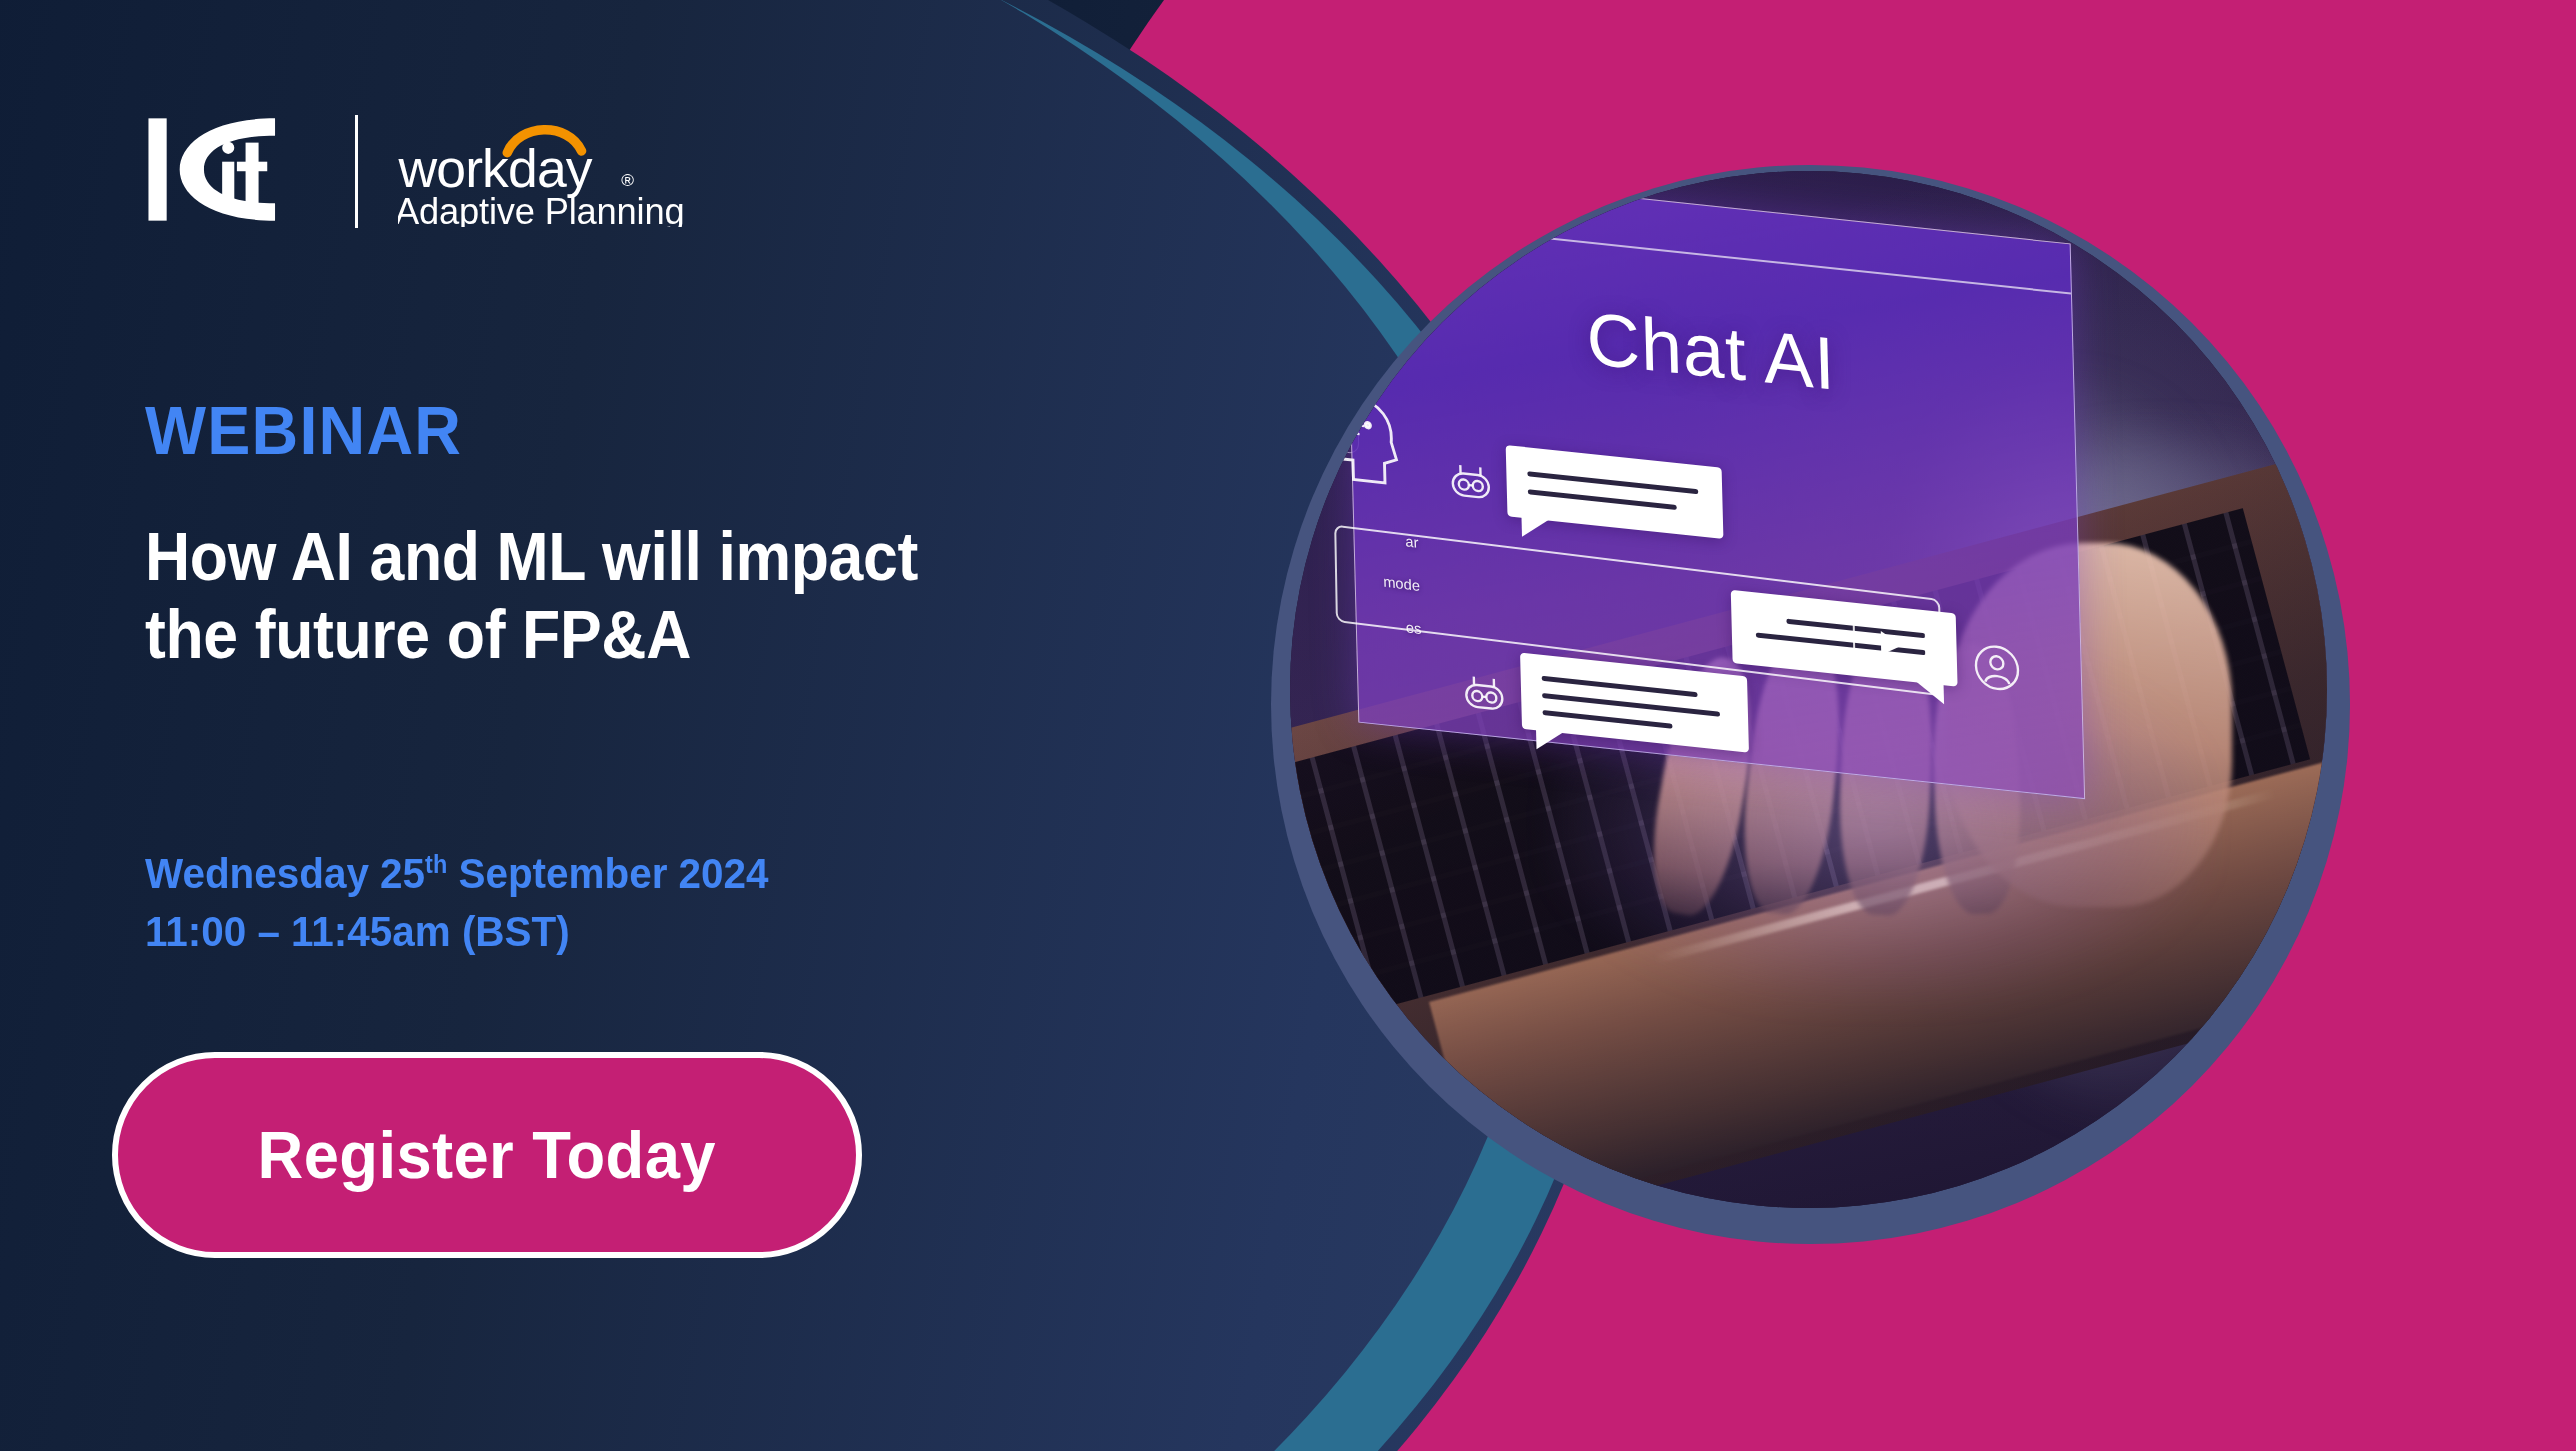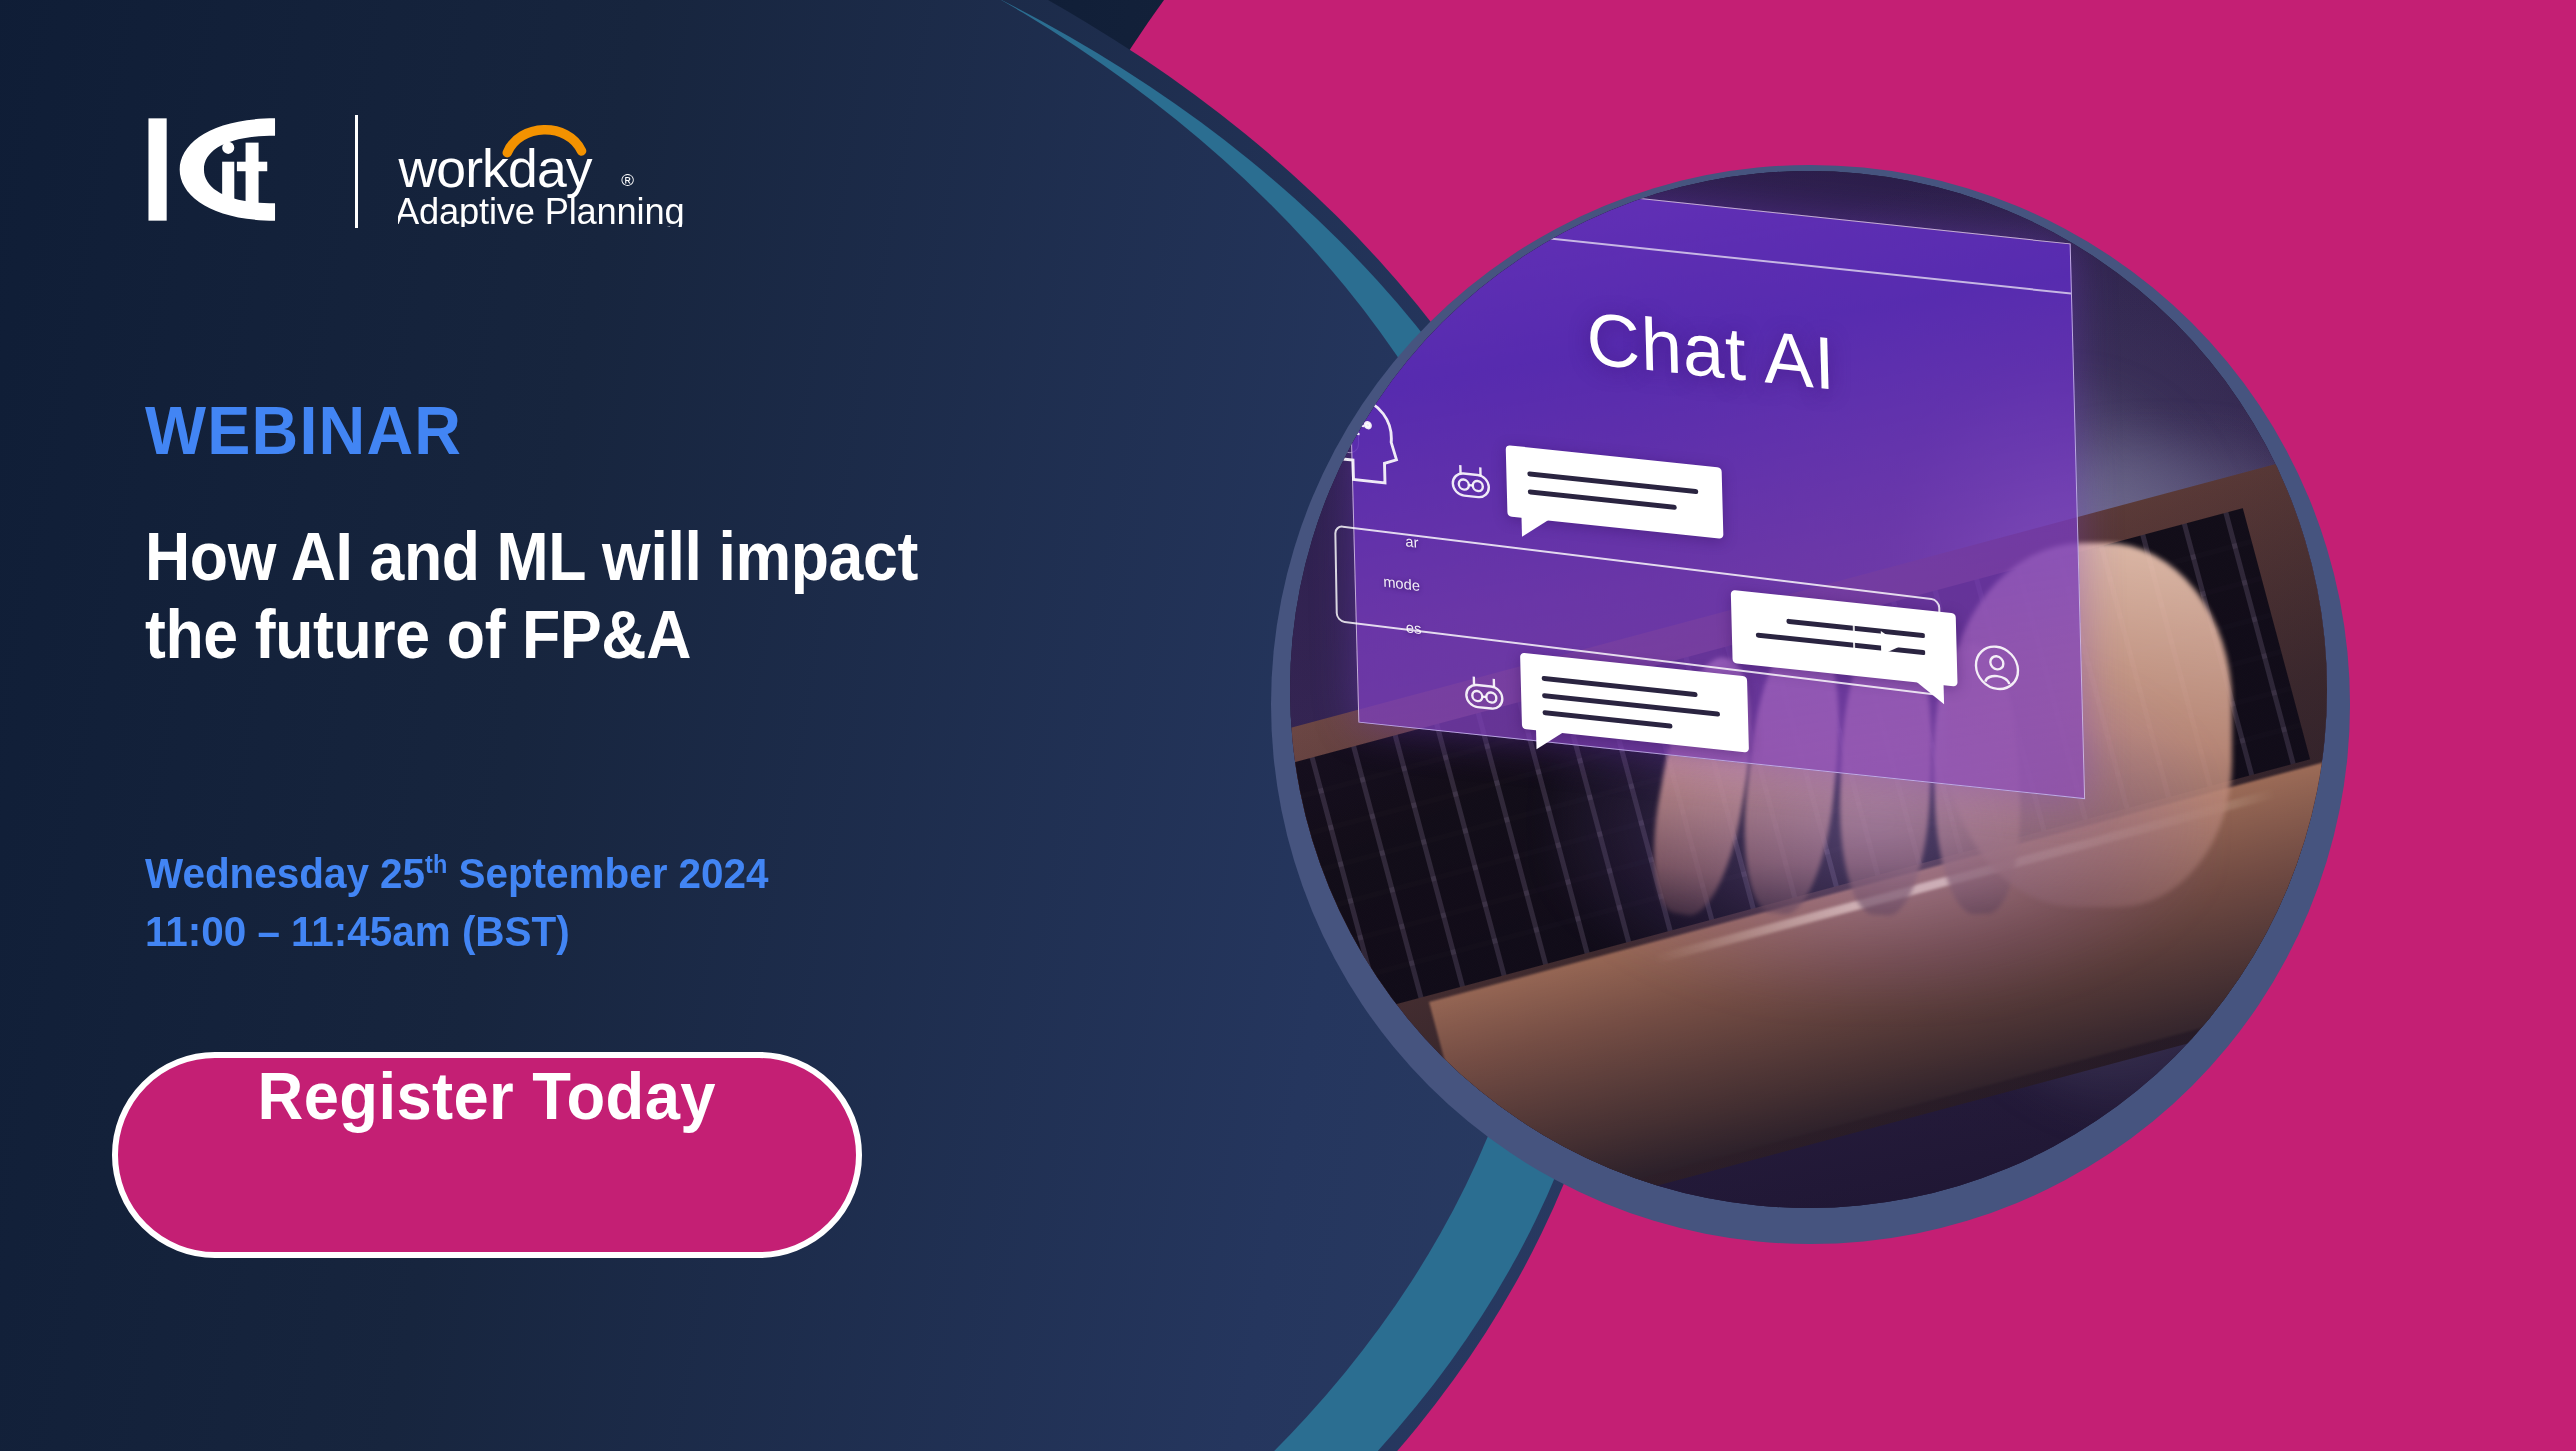--- a/index.html
+++ b/index.html
@@ -330,21 +330,21 @@
     transform-origin:left top;
   }
   .datetime sup { font-size:0.58em; vertical-align:super; }
 
   .cta {
     position:absolute; left:-33px; top:1052px;
     width:750px; height:206px;
     background:#C41F74;
     border:6px solid #FFFFFF;
     border-radius:103px;
-    display:flex; justify-content:center;
+    display:flex; align-items:center; justify-content:center;
     cursor:pointer;
   }
   .cta-label {
     color:#FFFFFF;
     font-size:66px;
     font-weight:700;
     letter-spacing:0.4px;
     transform:scaleX(0.96);
   }
 </style>

